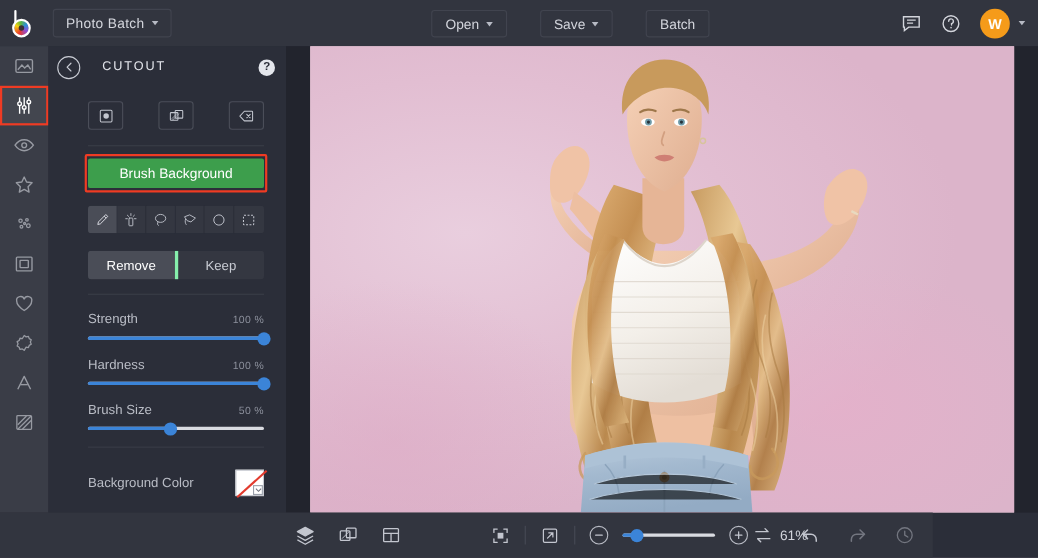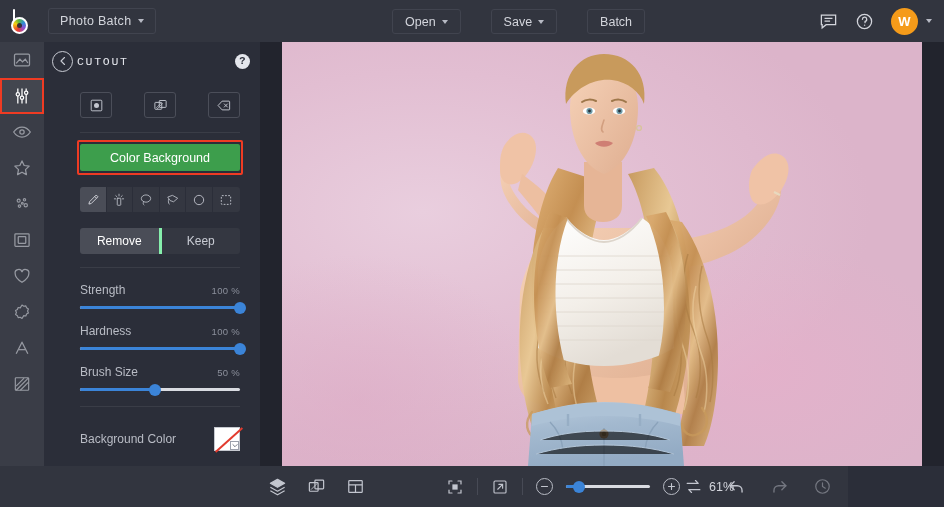--- a/index.html
+++ b/index.html
@@ -93,21 +93,21 @@
     outline: 2px solid #ef3b23; outline-offset: -2px;
   }
 
   
   .panel {
     position: absolute; left: 44px; top: 42px; width: 216px; height: 424px;
     background: #2b2e39;
   }
   .panel-head {
     height: 38px; display: flex; align-items: center;
-    padding: 0 10px 0 8px; gap: 4px; font-family: Liberation Mono, monospace;
+    padding: 0 10px 0 8px; gap: 20px;
   }
   .back-circle {
     width: 21px; height: 21px; border-radius: 50%;
     border: 1.4px solid #c9ccd4;
     display: flex; align-items: center; justify-content: center;
     cursor: pointer; flex: 0 0 auto;
   }
   .panel-title {
     color: #e4e6ec; font-size: 11.5px; letter-spacing: 1.7px;
     flex: 1 1 auto;
@@ -451,21 +451,21 @@
           <svg width="16" height="15" viewBox="0 0 24 24" fill="none" stroke="#c3c6cf" stroke-width="1.5" stroke-linejoin="round">
             <path d="M9 5h11a1 1 0 0 1 1 1v12a1 1 0 0 1-1 1H9L2.5 12z"></path>
             <path d="M12.5 9.5l5 5M17.5 9.5l-5 5" stroke-linecap="round"></path>
           </svg>
         </div>
       </div>
 
       <div class="divider"></div>
 
       <div class="remove-bg">
-        <span>Color Background</span>
+        <span>Brush Background</span>
         <span class="anno-box"></span>
       </div>
 
       <div class="tool-row">
         <div class="tool-cell active">
           <svg width="14" height="14" viewBox="0 0 24 24" fill="none" stroke="#e6e8ee" stroke-width="1.4" stroke-linejoin="round">
             <path d="M17.5 3.5l3 3L9 18l-4 1 1-4z"></path>
               <path d="M15 6l3 3"></path>
           </svg>
         </div>

